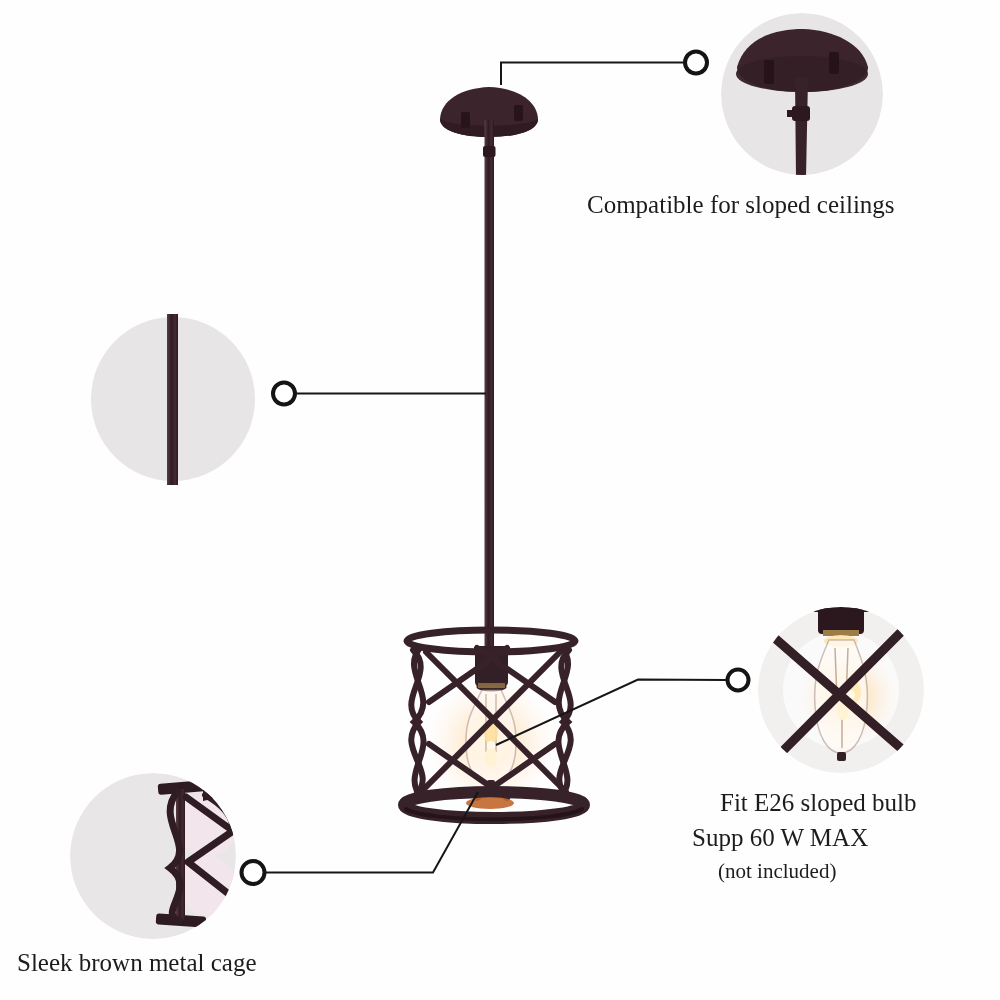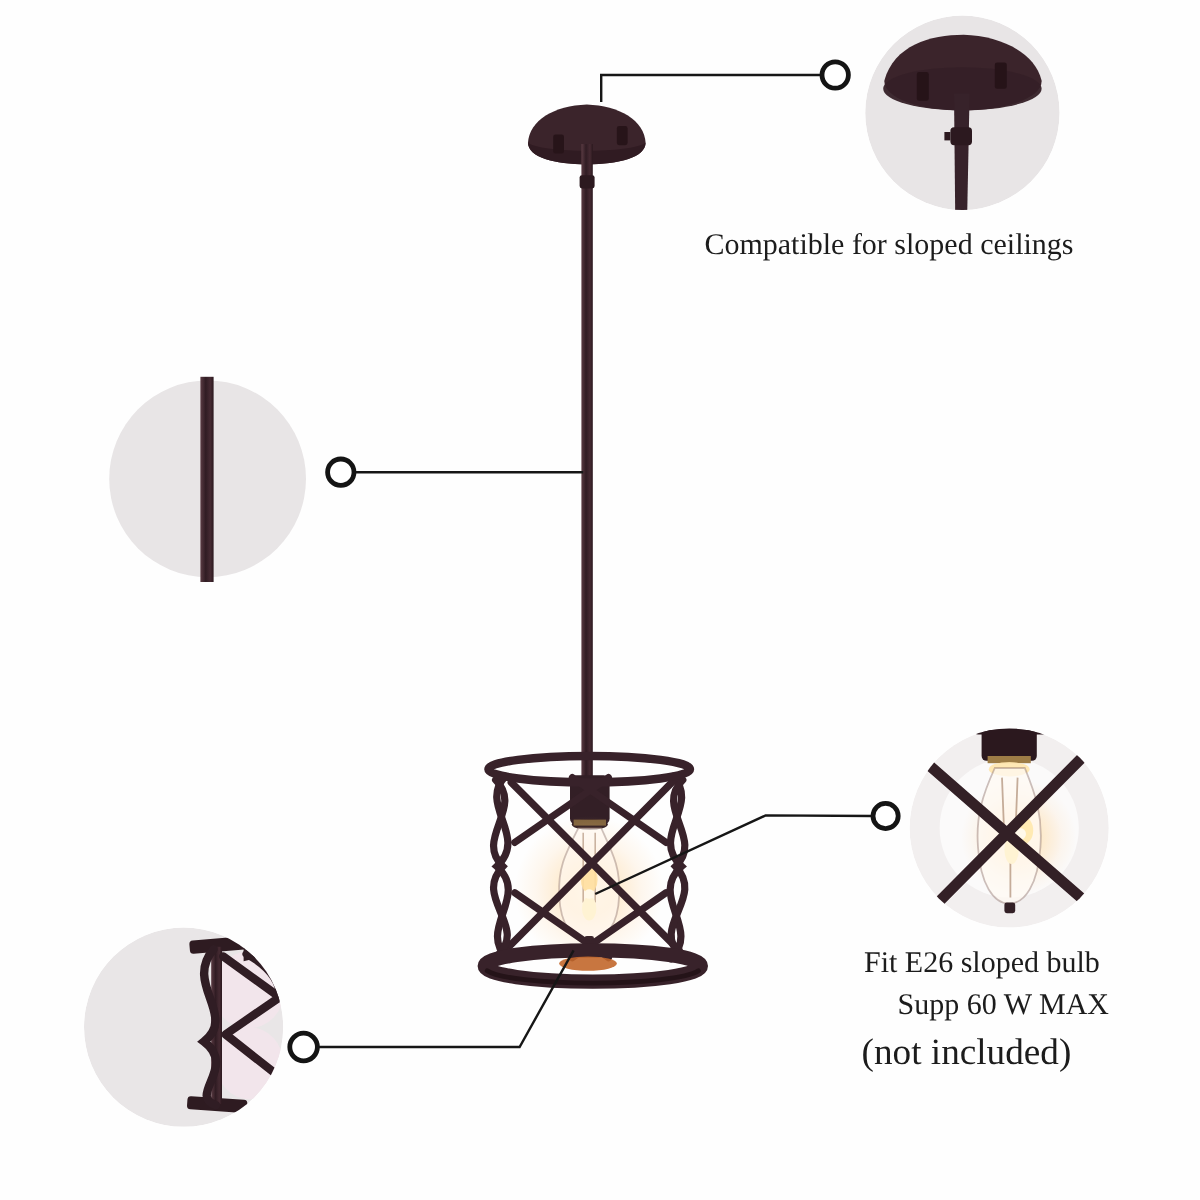--- a/index.html
+++ b/index.html
@@ -6,21 +6,21 @@
   .stage{
     position:relative;width:1000px;height:1000px;overflow:hidden;
     background:#fefefe;
     font-family:"Liberation Serif","DejaVu Serif",serif;
   }
   .stage svg{position:absolute;left:0;top:0;}
   .label{
     position:absolute;line-height:1;font-size:25px;color:#1c1c1c;
     white-space:nowrap;letter-spacing:0;
   }
-  .label.small{font-size:31px;}
+  .label.small{font-size:21px;}
 </style>
 </head>
 <body>
 
 <div class="stage">
 
 <svg width="1000" height="1000" viewBox="0 0 1000 1000">
   <defs>
     <linearGradient id="rodGrad" x1="0" y1="0" x2="1" y2="0">
       <stop offset="0" stop-color="#5a3b43"></stop>
@@ -150,16 +150,17 @@
     <circle cx="284" cy="393.5" r="11"></circle>
     <circle cx="738" cy="680" r="10.5"></circle>
     <circle cx="253" cy="872.5" r="11.5"></circle>
   </g>
 </svg>
 
   <div class="label" style="left:587px;top:192px">Compatible for sloped ceilings</div>
 
 
   <div class="label" style="left:720px;top:790px">Fit E26 sloped bulb</div>
-  <div class="label" style="left:748px;top:825px">Supp 60 W MAX</div>
+  <div class="label" style="left:692px;top:825px">Supp 60 W MAX</div>
   <div class="label small" style="left:718px;top:861px">(not included)</div>
 
+  <div class="label" style="left:17px;top:950px">Sleek brown metal cage</div>
 </div>
 
 </body></html>

